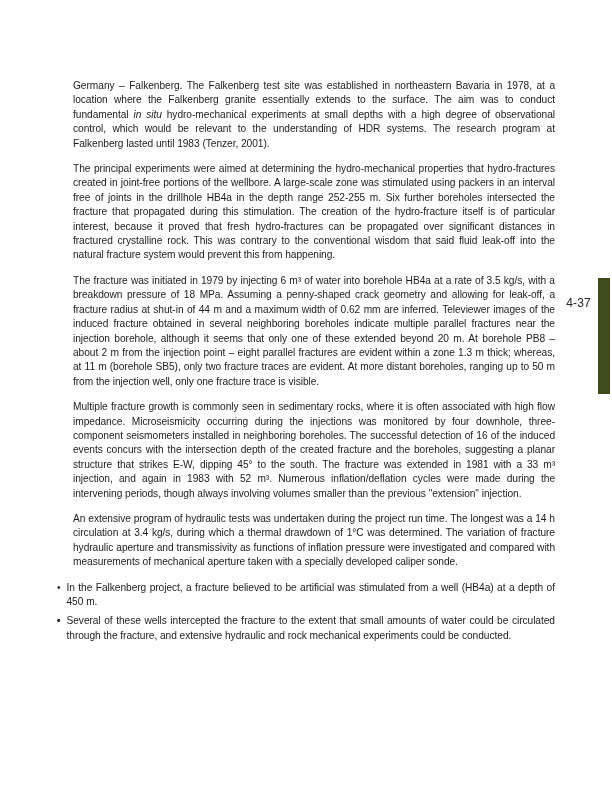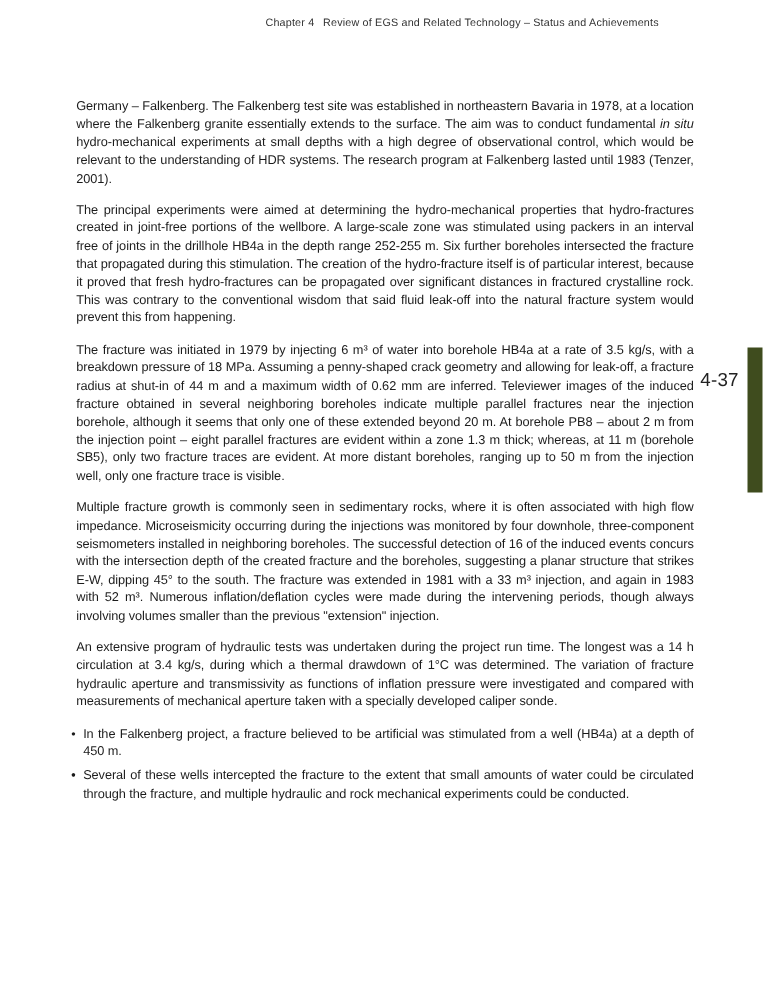--- a/index.html
+++ b/index.html
@@ -15,65 +15,62 @@
     background: #ffffff; overflow: hidden;
   }
   .running-header {
     position: absolute; top: 13px; right: 85px;
     font-size: 8.6px; color: #333333; letter-spacing: 0.15px;
     white-space: nowrap;
   }
   .running-header .chap { margin-right: 7px; }
   .page-number {
     position: absolute; top: 296px; right: 21px;
-    font-size: 15px; color: #222222; letter-spacing: 0.2px;
+    font-size: 12px; color: #222222; letter-spacing: 0.2px;
   }
   .accent-bar {
     position: absolute; top: 278px; right: 2px;
     width: 12px; height: 116px;
     background: #3f4c1e; 
   }
   .body-col {
     position: absolute; left: 57px; top: 79px; width: 498px;
     font-size: 10.2px; line-height: 14.4px; color: #1b1b1b;
     text-align: justify; letter-spacing: -0.05px;
   }
-  .body-col p { margin: 0 0 11px 4px; }
+  .body-col p { margin: 0 0 11px 16px; }
   .body-col em { font-style: italic; }
   ul.bullets { list-style: none; margin: 3px 0 0 0; padding: 0; }
   ul.bullets li { position: relative; padding-left: 9.5px; margin-bottom: 5px; }
   ul.bullets .blt {
     position: absolute; left: 0; top: 0;
     font-size: 10px; color: #1b1b1b;
   }
 </style>
 </head>
 <body>
 
 <div class="page">
 
-  <div class="running-header">
-    <span class="chap">Chapter 4</span><span>Review of EGS and Related Technology – Status and Achievements</span>
-  </div>
 
   <div class="page-number">4-37</div>
 
   <div class="accent-bar" style="background: rgb(63, 76, 30);"></div>
 
   <div class="body-col">
     <p><span>Germany – Falkenberg.</span><span> The Falkenberg test site was established in northeastern Bavaria in 1978, at a location where the Falkenberg granite essentially extends to the surface. The aim was to conduct fundamental </span><em>in situ</em><span> hydro-mechanical experiments at small depths with a high degree of observational control, which would be relevant to the understanding of HDR systems. The research program at Falkenberg lasted until 1983 (Tenzer, 2001).</span></p>
 
     <p>The principal experiments were aimed at determining the hydro-mechanical properties that hydro-fractures created in joint-free portions of the wellbore. A large-scale zone was stimulated using packers in an interval free of joints in the drillhole HB4a in the depth range 252-255 m. Six further boreholes intersected the fracture that propagated during this stimulation. The creation of the hydro-fracture itself is of particular interest, because it proved that fresh hydro-fractures can be propagated over significant distances in fractured crystalline rock. This was contrary to the conventional wisdom that said fluid leak-off into the natural fracture system would prevent this from happening.</p>
 
     <p>The fracture was initiated in 1979 by injecting 6 m³ of water into borehole HB4a at a rate of 3.5 kg/s, with a breakdown pressure of 18 MPa. Assuming a penny-shaped crack geometry and allowing for leak-off, a fracture radius at shut-in of 44 m and a maximum width of 0.62 mm are inferred. Televiewer images of the induced fracture obtained in several neighboring boreholes indicate multiple parallel fractures near the injection borehole, although it seems that only one of these extended beyond 20 m. At borehole PB8 – about 2 m from the injection point – eight parallel fractures are evident within a zone 1.3 m thick; whereas, at 11 m (borehole SB5), only two fracture traces are evident. At more distant boreholes, ranging up to 50 m from the injection well, only one fracture trace is visible.</p>
 
     <p>Multiple fracture growth is commonly seen in sedimentary rocks, where it is often associated with high flow impedance. Microseismicity occurring during the injections was monitored by four downhole, three-component seismometers installed in neighboring boreholes. The successful detection of 16 of the induced events concurs with the intersection depth of the created fracture and the boreholes, suggesting a planar structure that strikes E-W, dipping 45° to the south. The fracture was extended in 1981 with a 33 m³ injection, and again in 1983 with 52 m³. Numerous inflation/deflation cycles were made during the intervening periods, though always involving volumes smaller than the previous "extension" injection.</p>
 
     <p>An extensive program of hydraulic tests was undertaken during the project run time. The longest was a 14 h circulation at 3.4 kg/s, during which a thermal drawdown of 1°C was determined. The variation of fracture hydraulic aperture and transmissivity as functions of inflation pressure were investigated and compared with measurements of mechanical aperture taken with a specially developed caliper sonde.</p>
 
     <ul class="bullets">
       <li><span class="blt">•</span><span>In the Falkenberg project, a fracture believed to be artificial was stimulated from a well (HB4a) at a depth of 450 m.</span></li>
       <li><span class="blt">•</span></li>
-      <li><span class="blt">•</span><span>Several of these wells intercepted the fracture to the extent that small amounts of water could be circulated through the fracture, and multiple hydraulic and rock mechanical experiments could be conducted.</span></li>
+      <li><span class="blt">•</span><span>Several of these wells intercepted the fracture to the extent that small amounts of water could be circulated through the fracture, and extensive hydraulic and rock mechanical experiments could be conducted.</span></li>
     </ul>
   </div>
 
 </div>
 
 </body></html>

